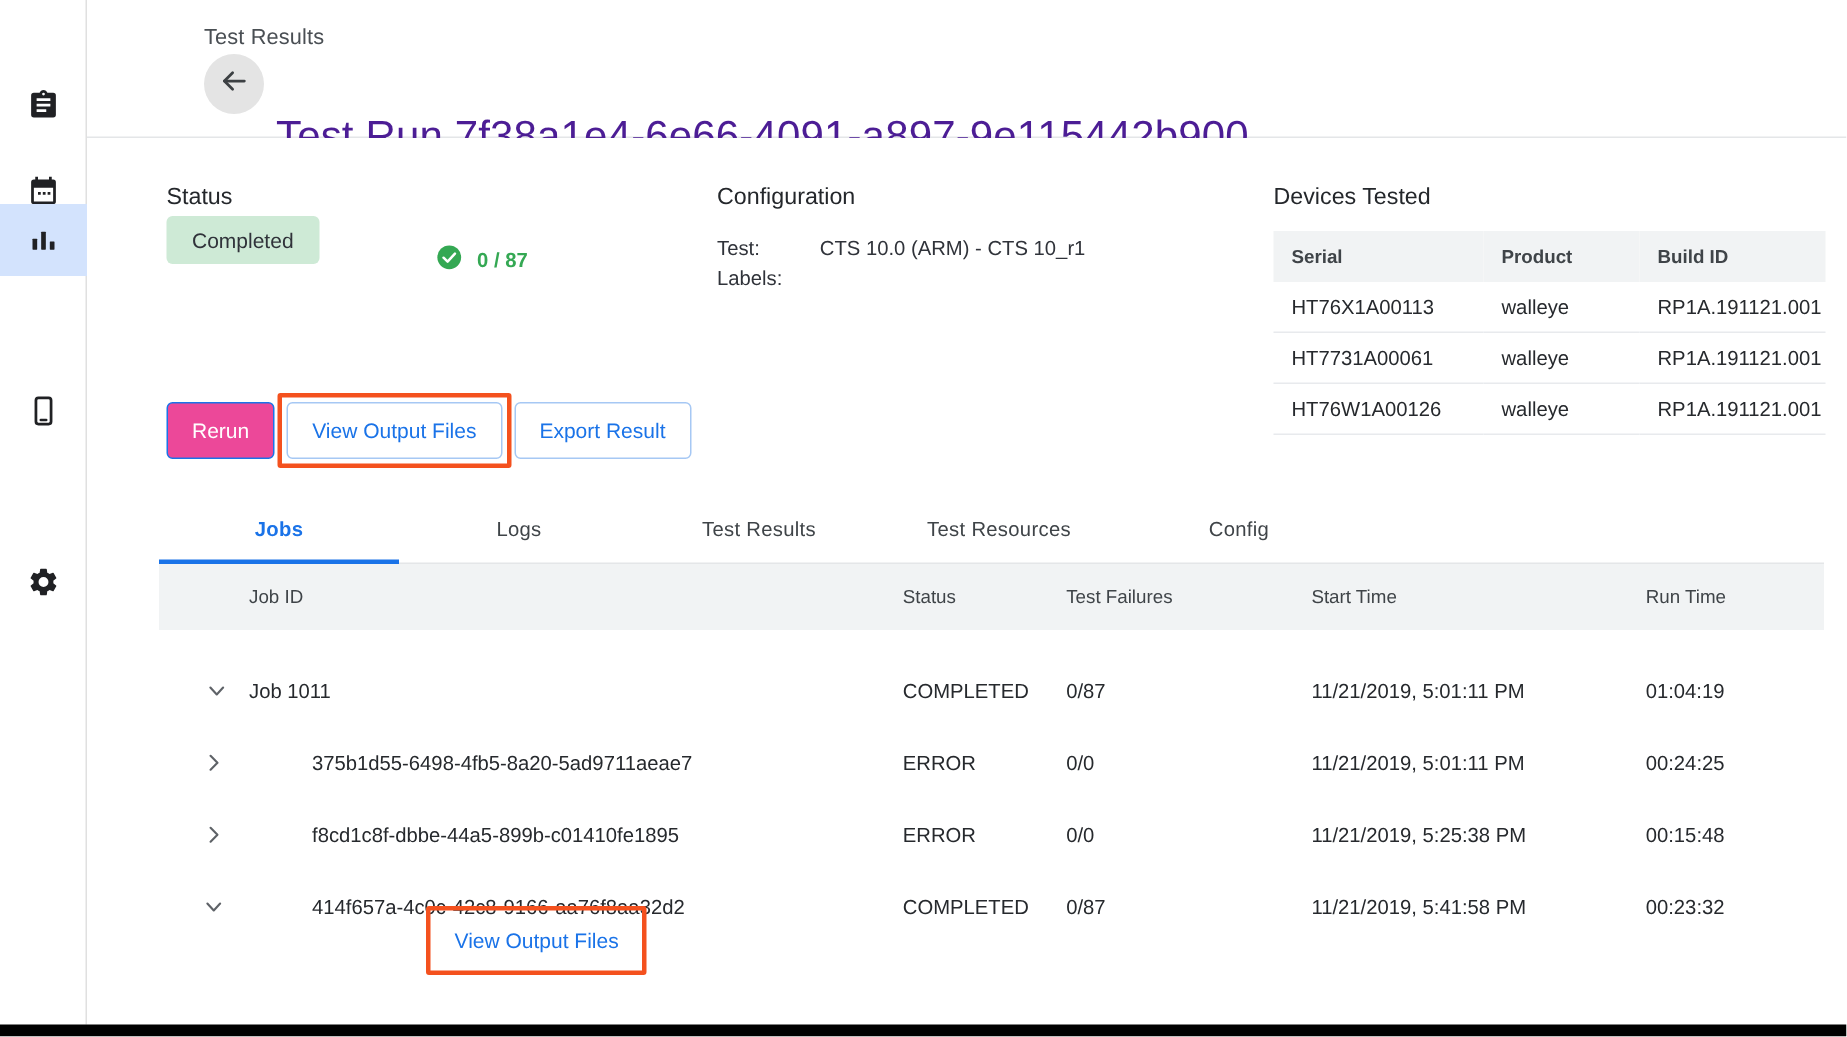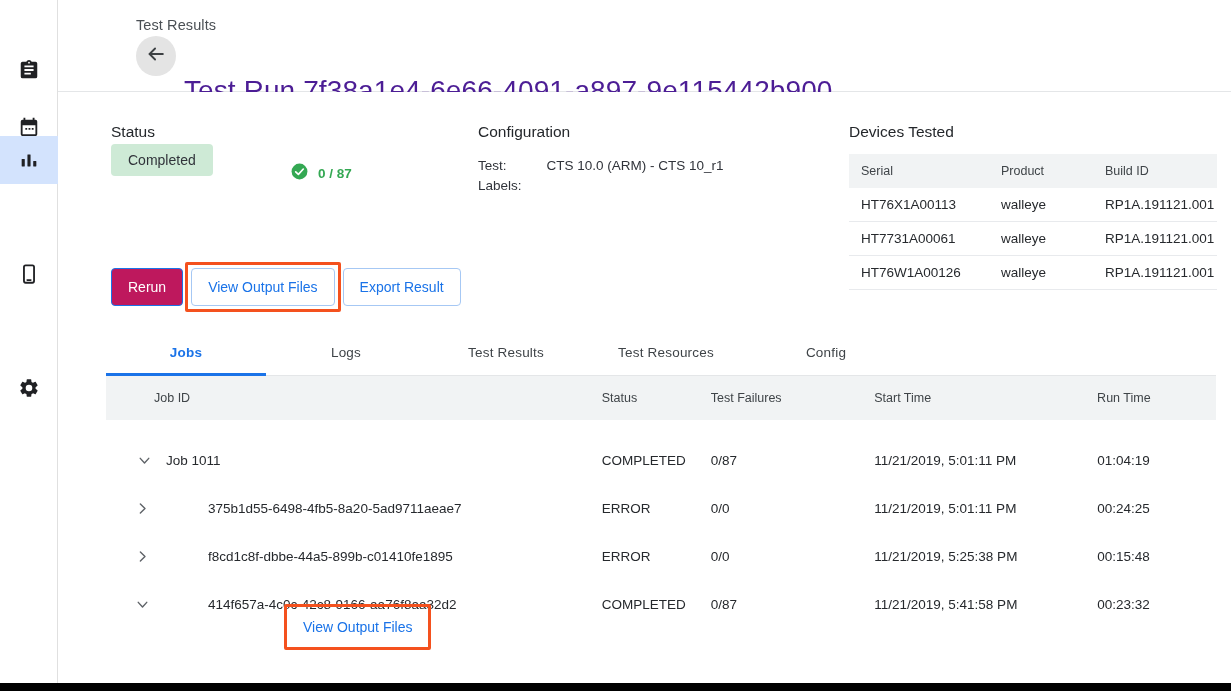--- a/index.html
+++ b/index.html
@@ -79,42 +79,42 @@
   #config-grid td { padding:0; vertical-align:top; white-space:nowrap; }
   #config-grid td.k { padding-right:25px; }
 
   
   #devices-title { left:791px; top:31px; }
   #devices-table {
     position:absolute; left:791px; top:62px; width:368px;
     border-collapse:collapse; font-size:13px;
   }
   #devices-table th {
-    background:#f1f3f4; text-align:left; font-weight:400;
+    background:#f1f3f4; text-align:left; font-weight:700;
     color:#3f4448; padding:10px 0 10px 12px; font-size:12.5px;
   }
   #devices-table td {
     padding:9px 0 9px 12px; font-size:13.5px; color:#26292d;
     border-bottom:1px solid #e8eaed; white-space:nowrap;
   }
   #devices-table td.c-serial { width:140px;margin-top:37px; }
   #devices-table td.c-product { width:104px; }
   #devices-table th.c-serial { width:140px; }
   #devices-table th.c-product { width:104px; }
 
   
   #actions { position:absolute; left:53px; top:170px; display:flex; align-items:center; }
   .btn {
     font-family:"Liberation Sans", sans-serif;
     font-size:14px; line-height:16px;
     border-radius:4px; cursor:pointer;
     padding:10px 16px;
     white-space:nowrap;
   }
-  .btn-primary { background:#be185d; color:#fff; border:1px solid #1a73e8; }
+  .btn-primary { background:#ec4899; color:#fff; border:1px solid #1a73e8; }
   .btn-outline { background:#fff; color:#1a73e8; border:1px solid #a6c8f4; }
   .hl-wrap { position:relative; padding:6px; margin:0 2px; }
   .hl-wrap::before {
     content:""; position:absolute; inset:0;
     border:3px solid #f4511e; border-radius:2px; pointer-events:none;
   }
 
   
   #tabs {
     position:absolute; left:48px; top:238px; right:15px; height:46px;
@@ -140,21 +140,21 @@
   }
   .job-row {
     display:flex; align-items:center; height:48px;
     font-size:13.5px; color:#26292d;
   }
   .c-id   { width:500px; padding-left:18px; display:flex; align-items:center; }
   .c-stat { width:110px; }
   .c-fail { width:165px; }
   .c-start{ width:225px; }
   .c-run  { width:120px; }
-  #jobs-head .c-id { padding-left:48px; }
+  #jobs-head .c-id { padding-left:60px; }
   .caret {
     width:28px; height:28px; margin-left:-36px; margin-right:8px;
     display:flex; align-items:center; justify-content:center;
     cursor:pointer; color:#5f6368; flex:none;
   }
   .job-row.child .c-id { padding-left:58px;gap:44px; }
   .job-row.child .caret { margin-left:-36px; }
   #out-files-link-wrap { position:absolute; left:176px; top:228px; }
   .link-btn {
     display:inline-block; background:#fff; color:#1a73e8;

